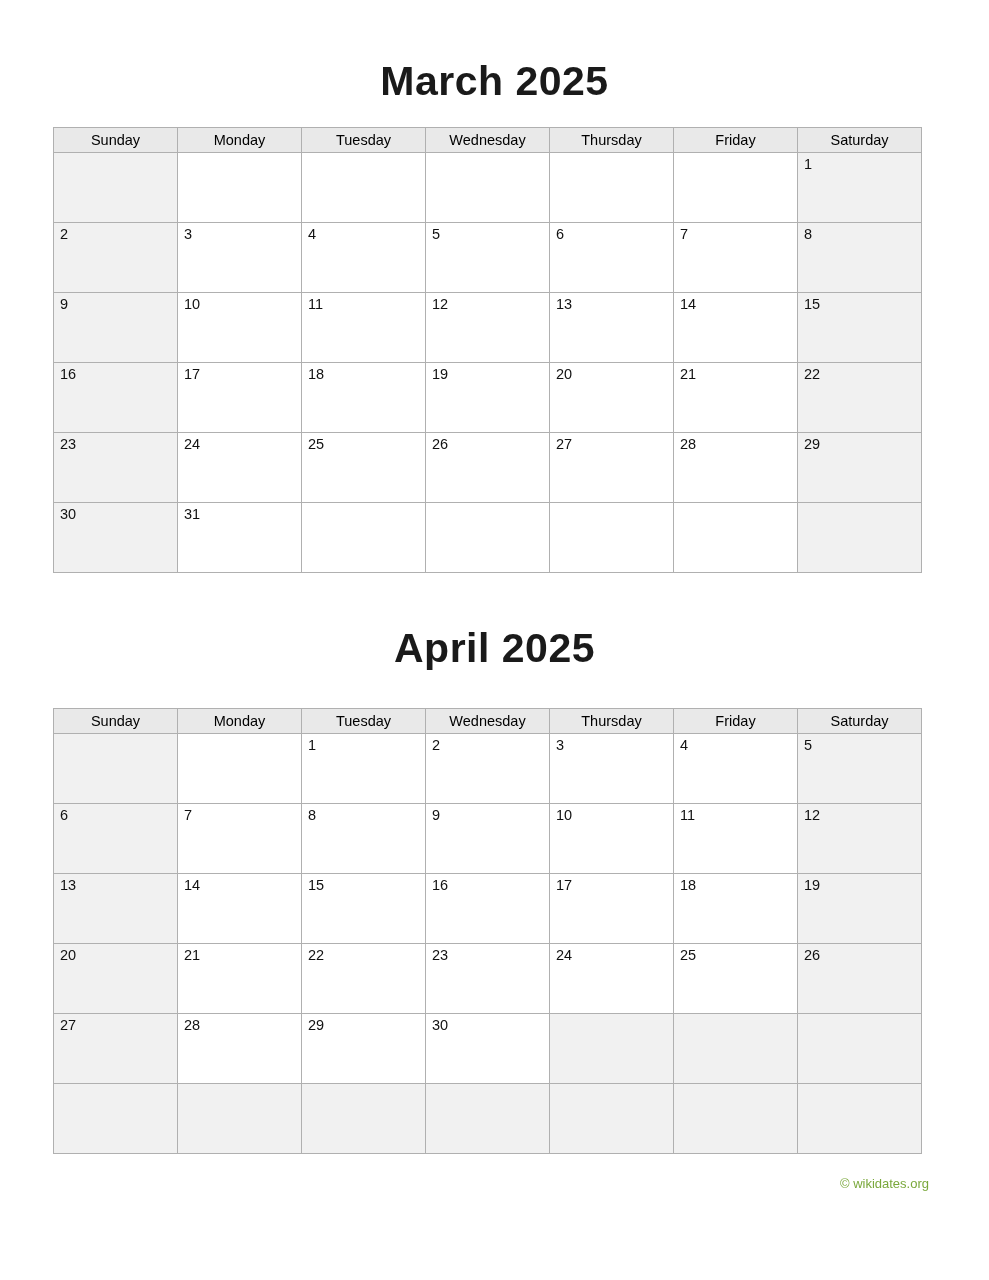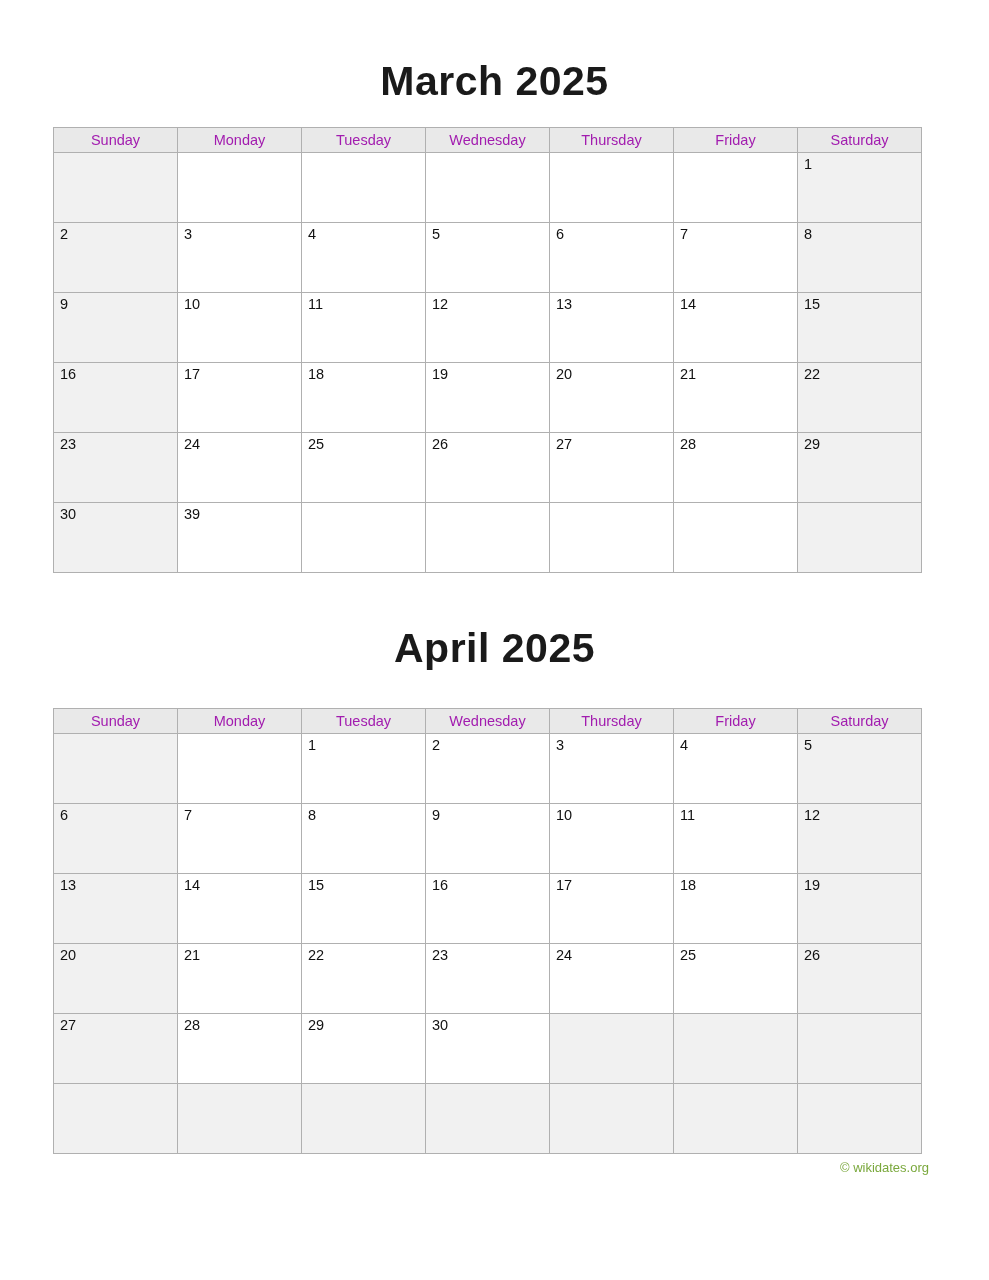--- a/index.html
+++ b/index.html
@@ -43,21 +43,21 @@
     border-collapse: collapse;
     table-layout: fixed;
     width: 869px;
     border: 1px solid #b0b0b0;
   }
   table.calendar th {
     background: #e9e9e9;
     border: 1px solid #b0b0b0;
     font-size: 14.5px;
     font-weight: normal;
-    color: #a21caf;
+    color: #000000;
     height: 24px;
     text-align: center;
     vertical-align: middle;
     padding: 0;
   }
   table.calendar td {
     border: 1px solid #b0b0b0;
     height: 70px;
     vertical-align: top;
     padding: 4px 0 0 6px;
@@ -73,21 +73,21 @@
     background: #f1f1f1;
   }
   .daynum {
     display: block;
     line-height: 1;
   }
   .footer {
     width: 869px;
     margin: 0 auto;
     text-align: right;
-    padding-top: 6px;
+    padding-top: 22px;
     font-size: 13px;
     color: #7aa83c;
   }
   .footer .copy {
     color: #7aa83c;
   }
 </style>
 </head>
 <body>
 
@@ -221,21 +221,21 @@
             </td>
           <td class="weekend">
               <span class="daynum">29</span>
             </td>
         </tr>
         <tr>
           <td class="weekend">
               <span class="daynum">30</span>
             </td>
           <td>
-              <span class="daynum">39</span>
+              <span class="daynum">31</span>
             </td>
           <td>
               <span class="daynum"></span>
             </td>
           <td>
               <span class="daynum"></span>
             </td>
           <td>
               <span class="daynum"></span>
             </td>

